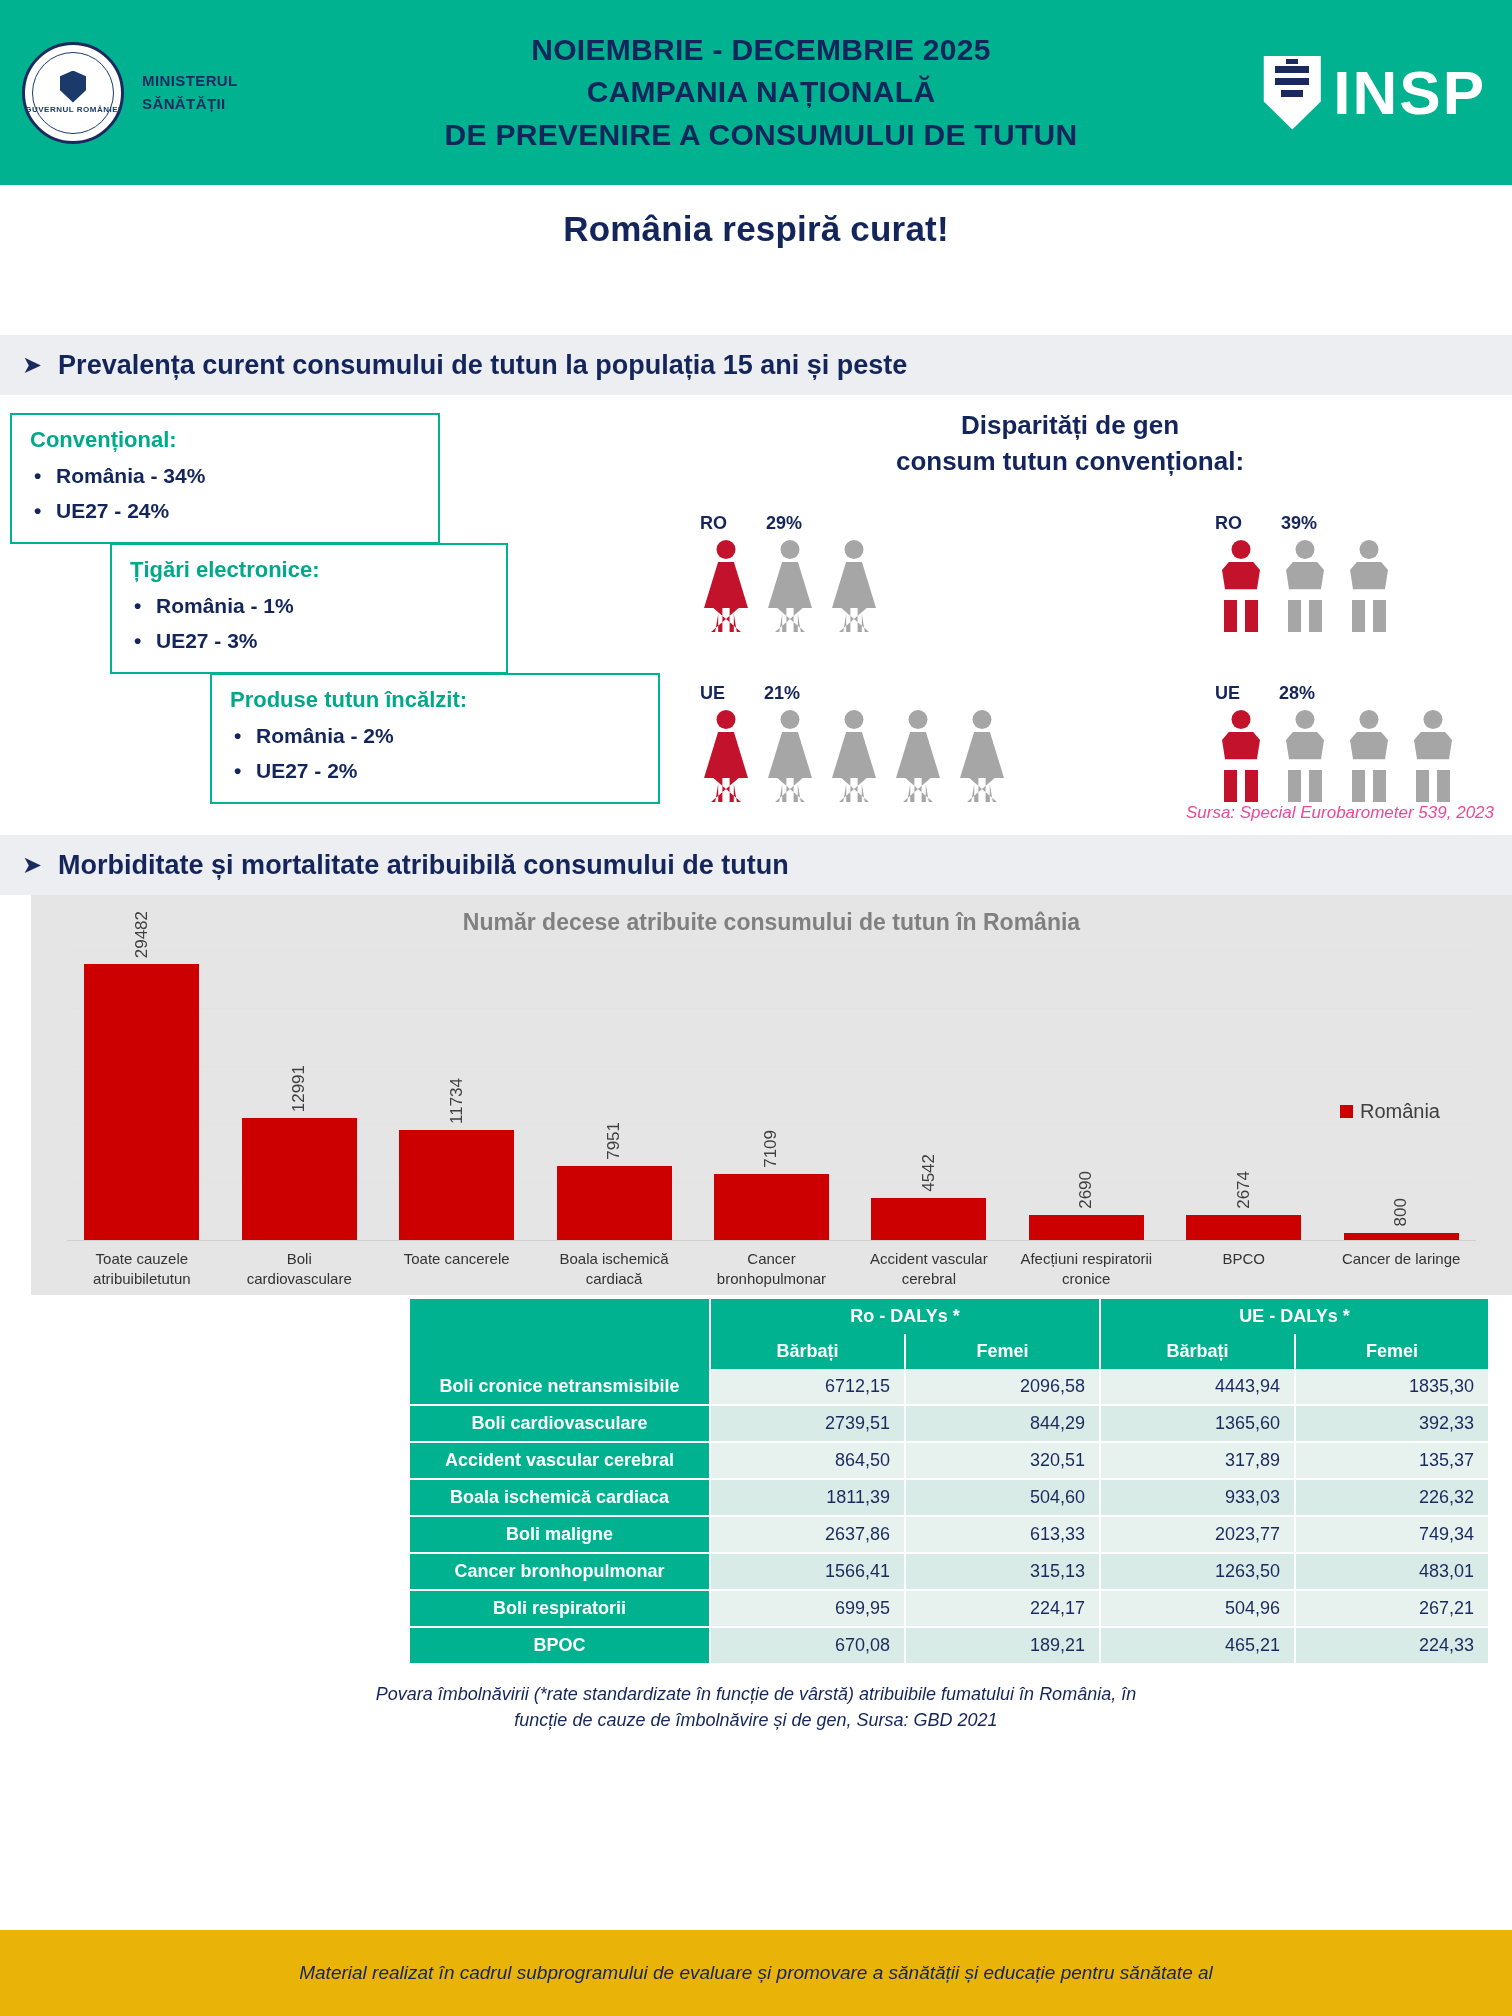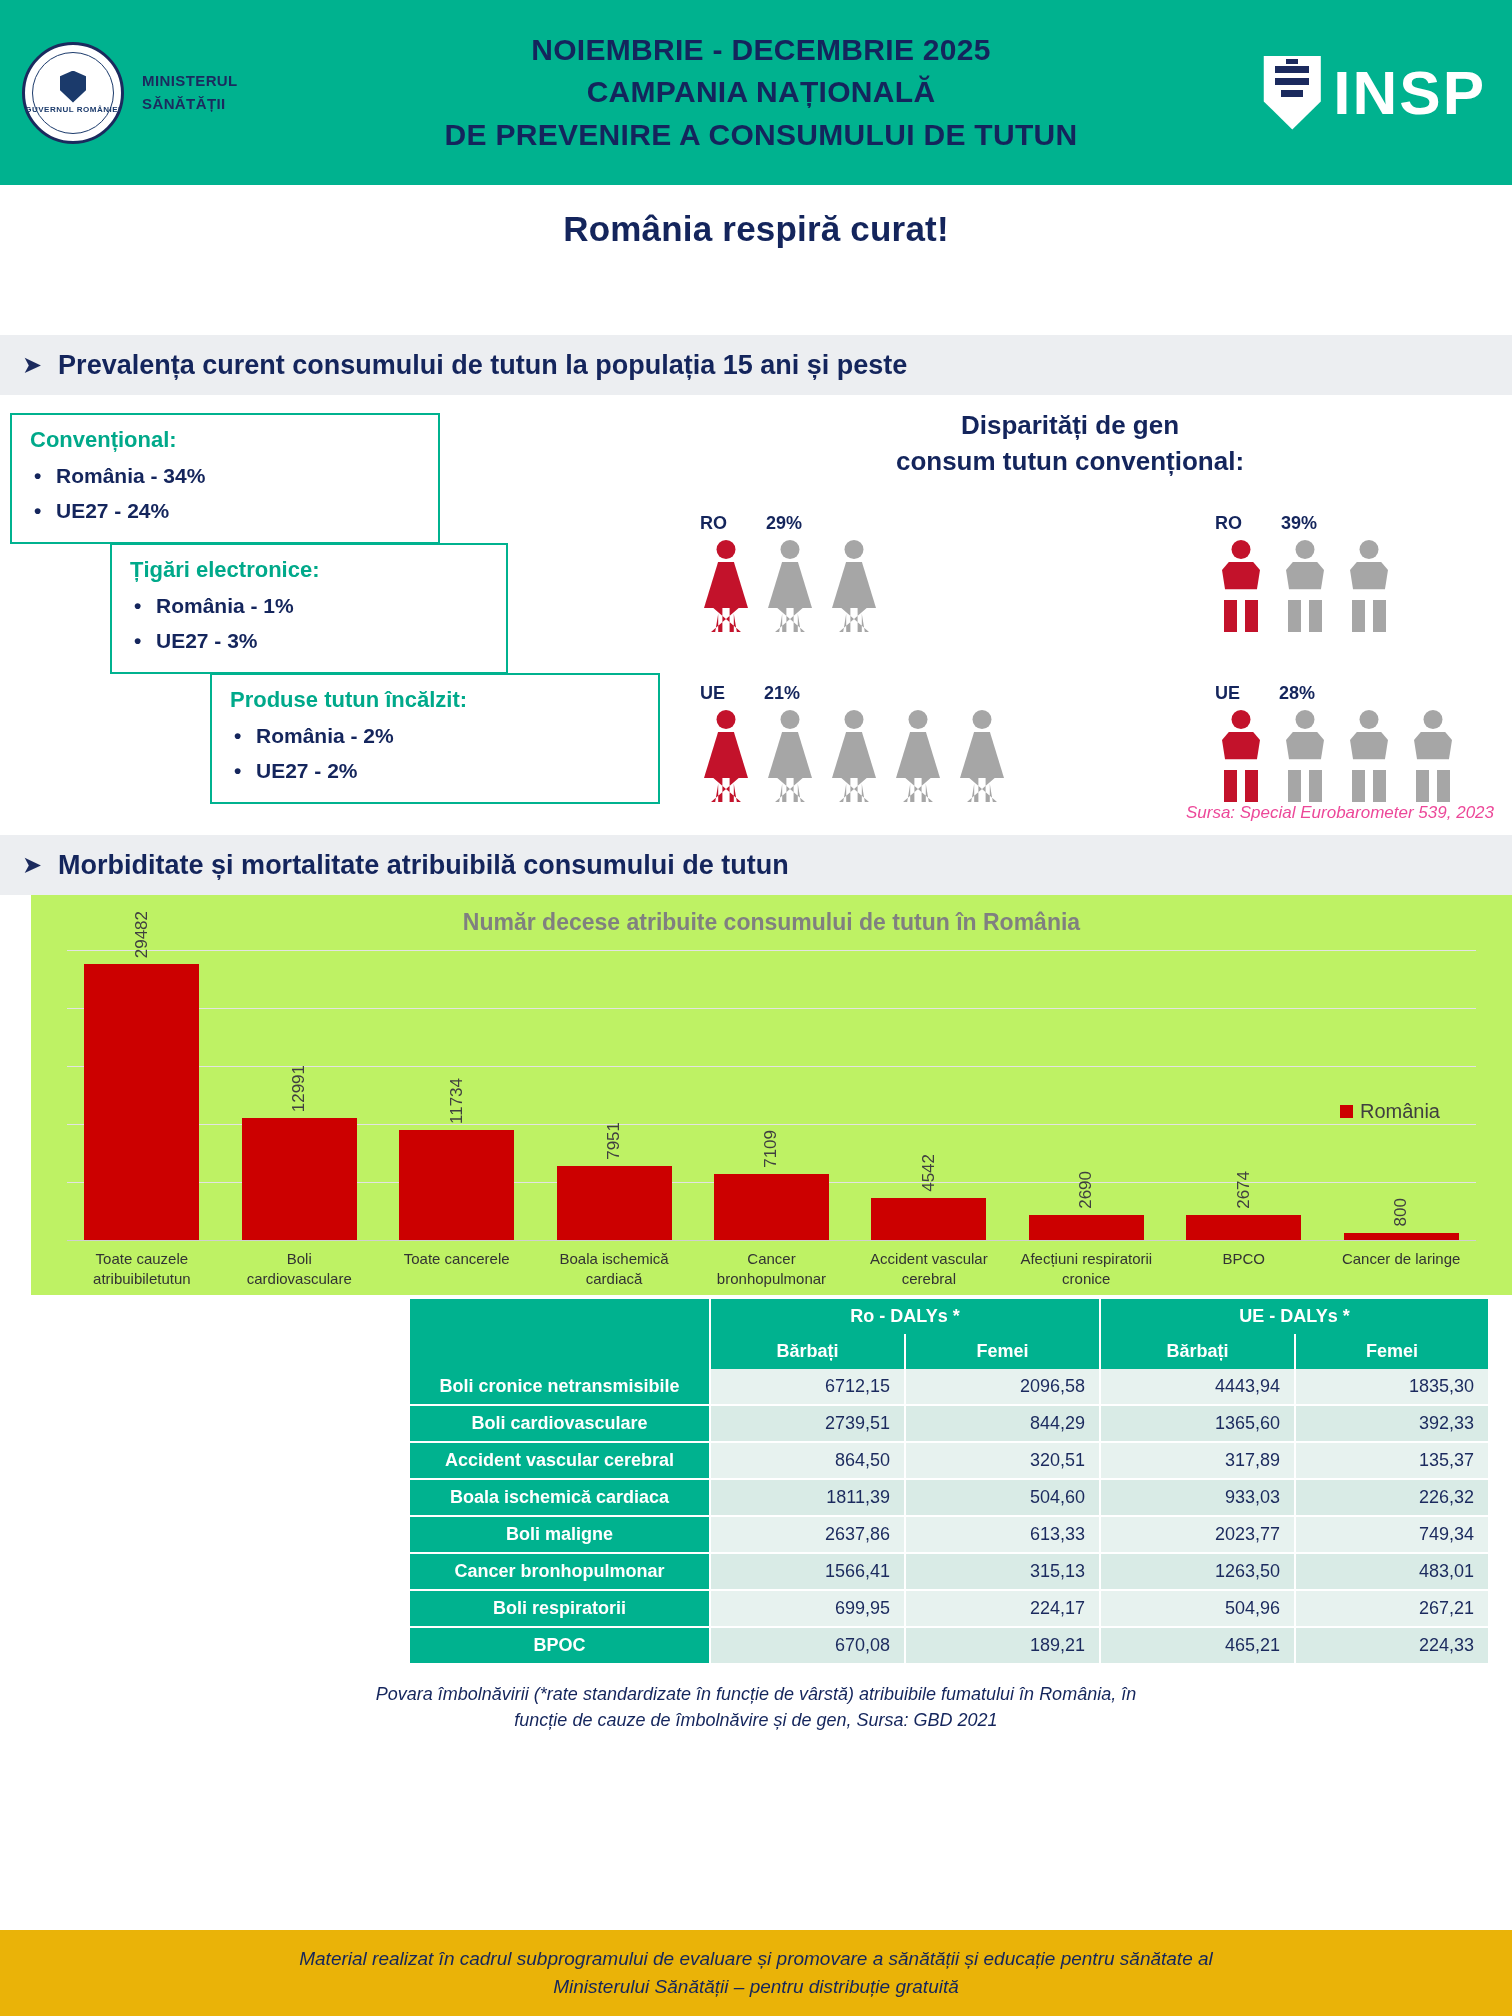--- a/index.html
+++ b/index.html
@@ -273,21 +273,21 @@
     bottom: 12px;
     font-size: 17px;
     font-style: italic;
     color: #ec4899;
   }
 
   
   .chart-wrap {
     position: relative;
     height: 400px;
-    background: #bef264;
+    background: #e5e5e5;
     padding: 0 20px;
     box-sizing: border-box;
     margin-left: 31px;
   }
   .chart-title {
     text-align: center;
     font-size: 23px;
     font-weight: bold;
     color: #808080;
     padding-top: 14px;
@@ -790,15 +790,14 @@
 
   <div class="table-note">
     <div>Povara îmbolnăvirii (*rate standardizate în funcție de vârstă) atribuibile fumatului în România, în</div>
     <div>funcție de cauze de îmbolnăvire și de gen, Sursa: GBD 2021</div>
   </div>
 </div>
 
 <div class="footer">
   <div class="footer-text">
     <div>Material realizat în cadrul subprogramului de evaluare și promovare a sănătății și educație pentru sănătate al</div>
-    <div>Ministerului Sănătății – pentru distribuție gratuită</div>
   </div>
 </div>
 
 </body></html>

